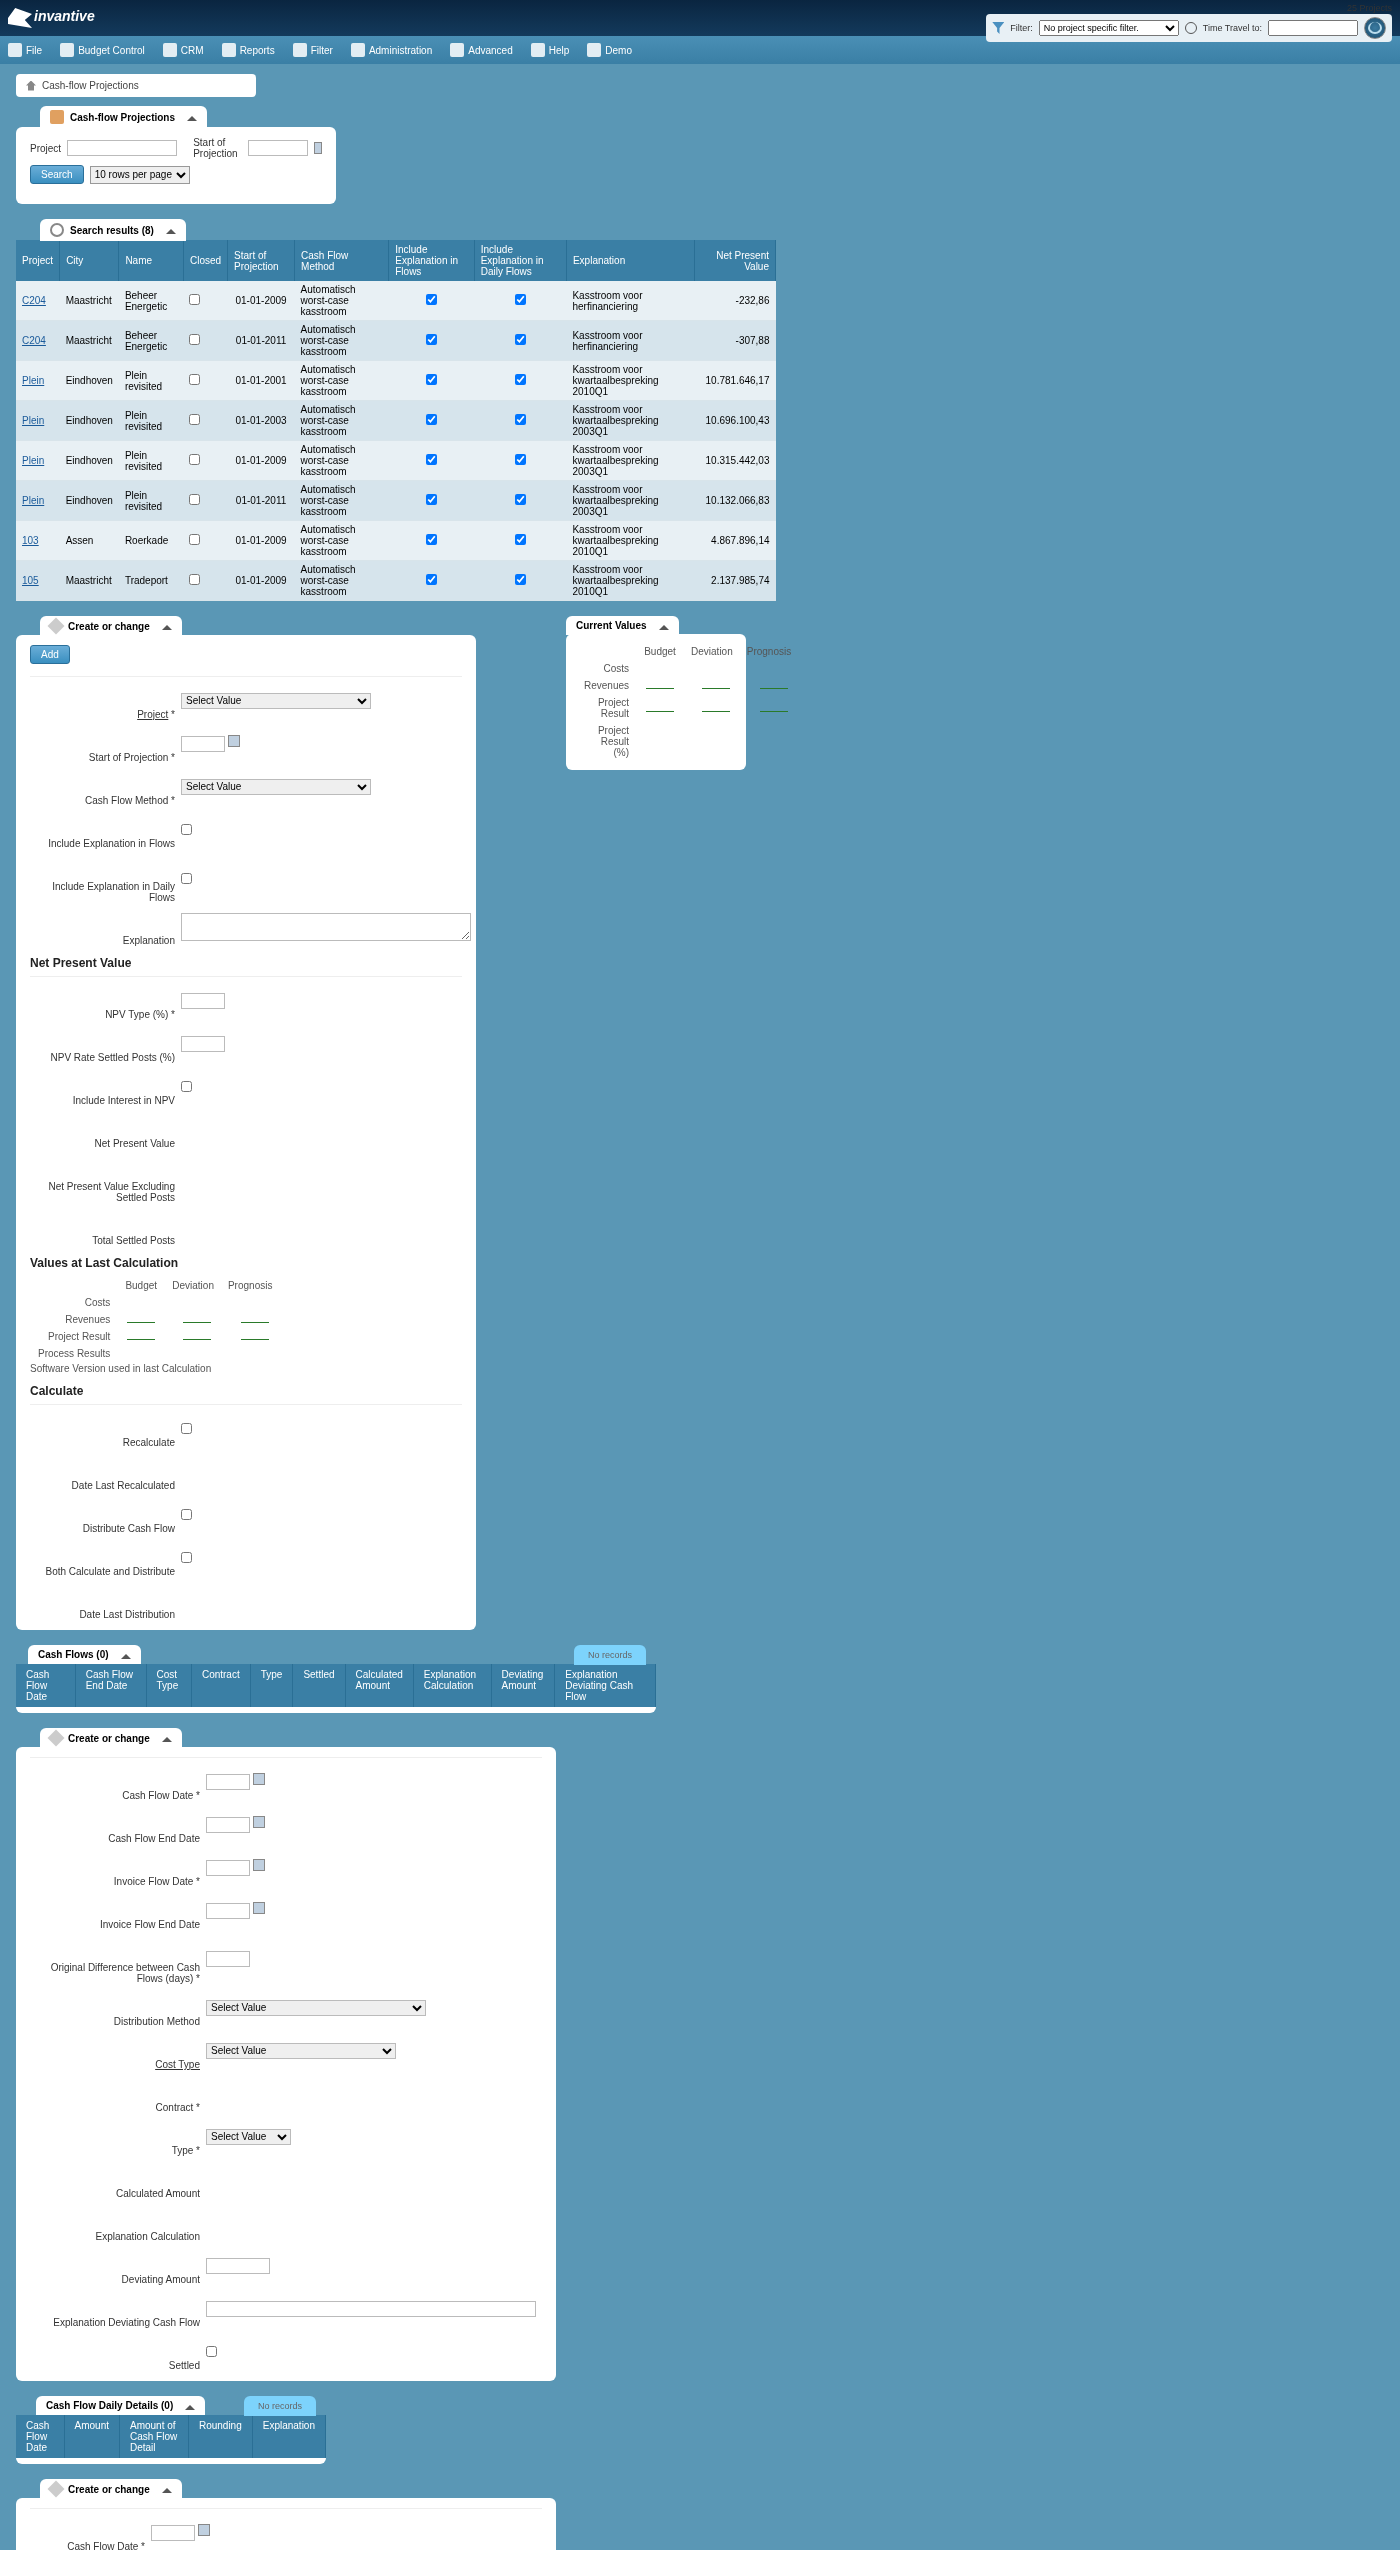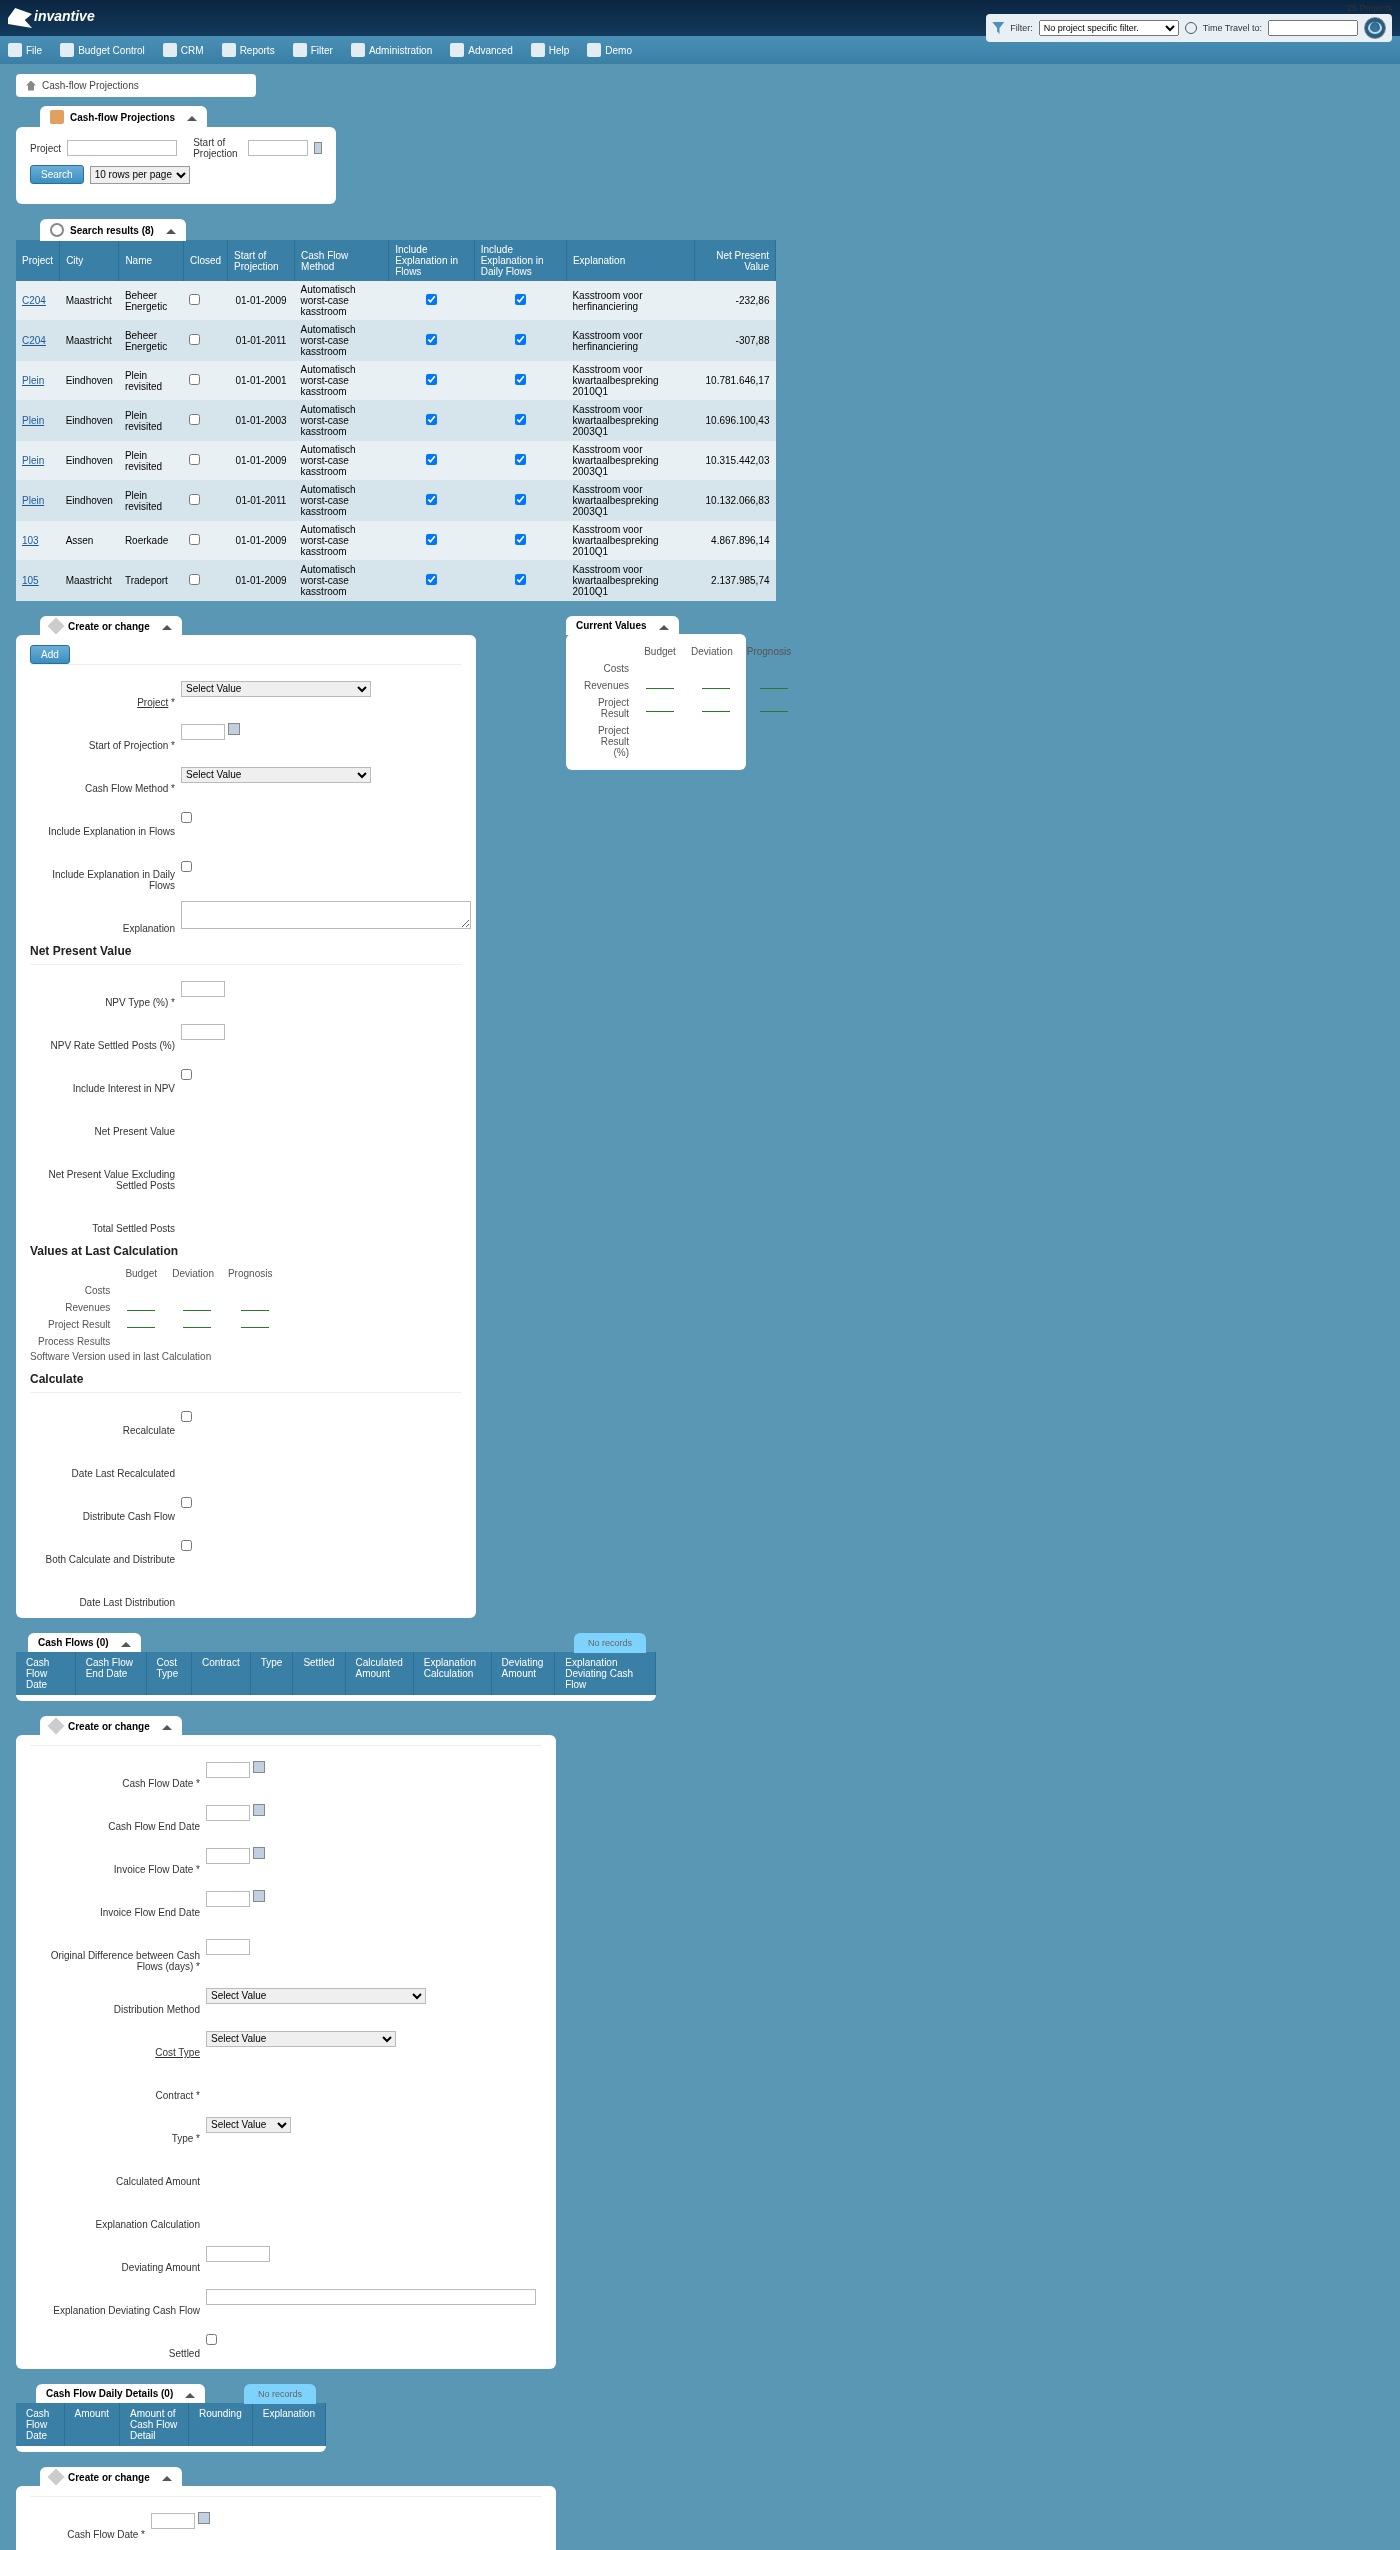--- a/index.html
+++ b/index.html
@@ -34,21 +34,21 @@
 .results-table { width: 100%; border-collapse: collapse; font-size: 10px; }
 .results-table th { background: #3a7fa5; color: white; padding: 4px 6px; text-align: left; font-weight: normal; border-right: 1px solid #2a6f95; }
 .results-table th.right, .results-table td.right { text-align: right; }
 .results-table td { padding: 3px 6px; border-bottom: 1px solid #d8e4ea; }
 .results-table tr:nth-child(even) td { background: #d6e4ec; }
 .results-table tr:nth-child(odd) td { background: #e8f0f4; }
 .results-table a { color: #1a5a9a; text-decoration: underline; }
 .chk { width: 11px; height: 11px; }
 .two-col { display: flex; gap: 90px; align-items: flex-start; }
 .edit-panel { width: 460px; padding: 10px 14px; }
-.edit-panel .btn-add { margin-bottom: 0; }
+.edit-panel .btn-add { margin-bottom: 12px; }
 .field-grid { display: grid; grid-template-columns: 145px 1fr; row-gap: 4px; column-gap: 6px; align-items: center; font-size: 10px; color: #333; padding-top: 4px; border-top: 1px solid #eee; }
 .field-grid .lbl { text-align: right; margin-top: 28px; }
 .field-grid .lbl u { text-decoration: underline; }
 .field-grid select, .field-grid input[type=text], .field-grid textarea { border: 1px solid #bbb; font-size: 10px; height: 16px; }
 .field-grid select.wide { width: 190px; }
 .field-grid textarea { height: 28px; width: 290px; }
 .section-h { font-weight: bold; font-size: 12px; margin: 10px 0 6px; color: #222; }
 .mini-table { font-size: 10px; color: #555; }
 .mini-table th { font-weight: normal; padding: 2px 6px; }
 .mini-table td { padding: 2px 6px; text-align: right; }

